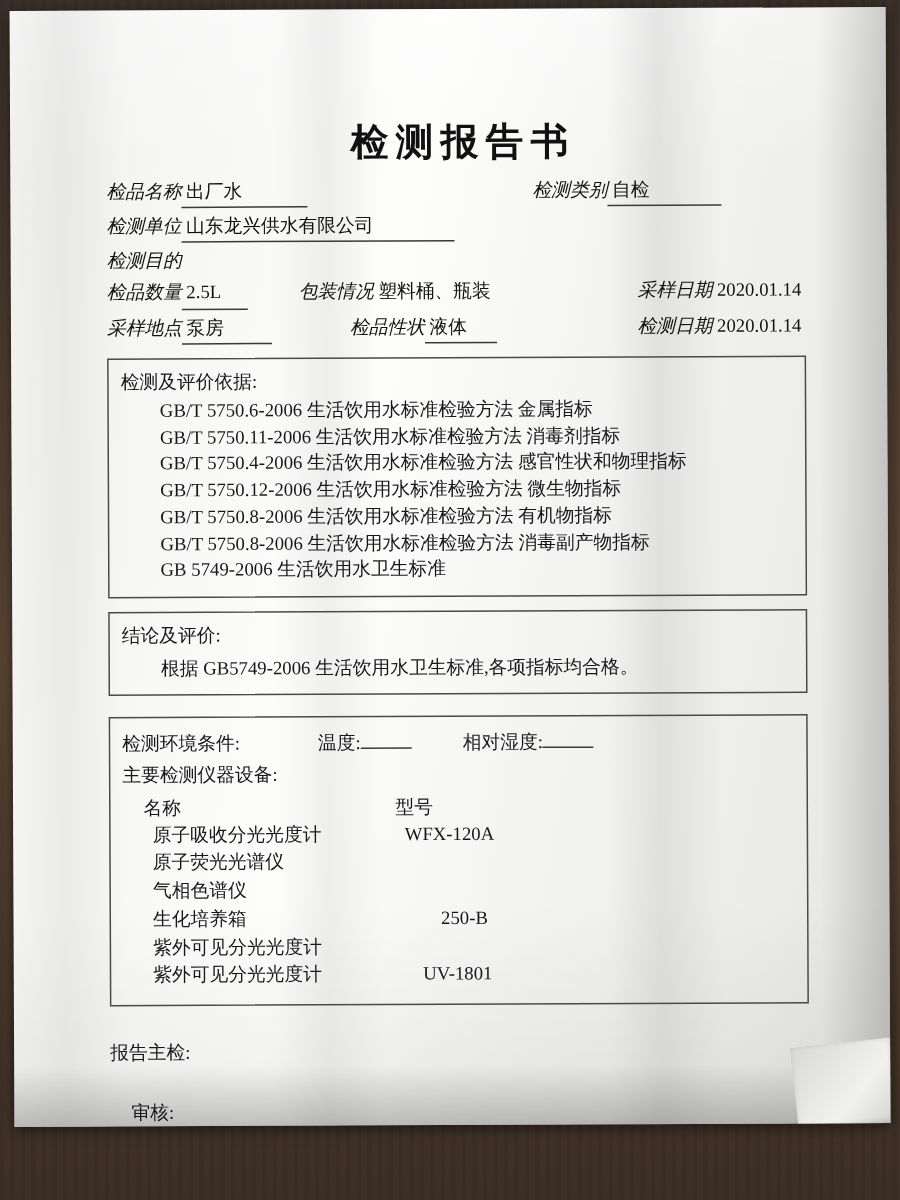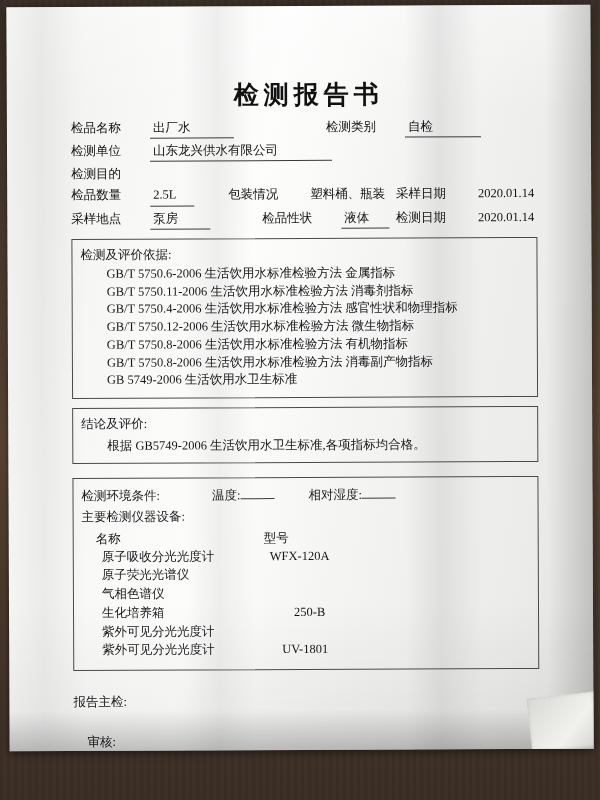--- a/index.html
+++ b/index.html
@@ -108,28 +108,27 @@
     font-size: 12.5px;
     line-height: 1.45;
   }
 
   .row {
     display: flex;
     align-items: baseline;
     margin-bottom: 3px;
     white-space: nowrap;
   }
-  .lbl { color: #111; }
+  .lbl { color: #111; font-style: italic; }
   .val {
     color: #111;
     border-bottom: 1px solid #3a3a3a;
     padding: 0 3px 1px 3px;
     min-width: 30px;
     display: inline-block;
-    margin-left: 29px;
   }
   .val.noline { border-bottom: none; }
   .spacer-md { width: 34px; }
   .spacer-lg { width: 52px; }
   .grow { flex: 1; }
 
   
   .block {
     border: 1px solid #4a4a4a;
     margin-top: 9px;

